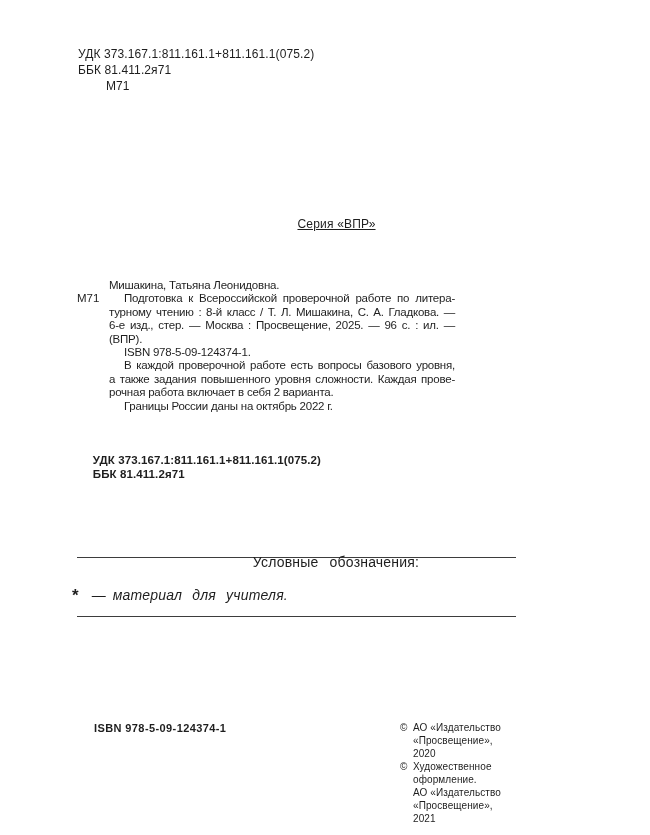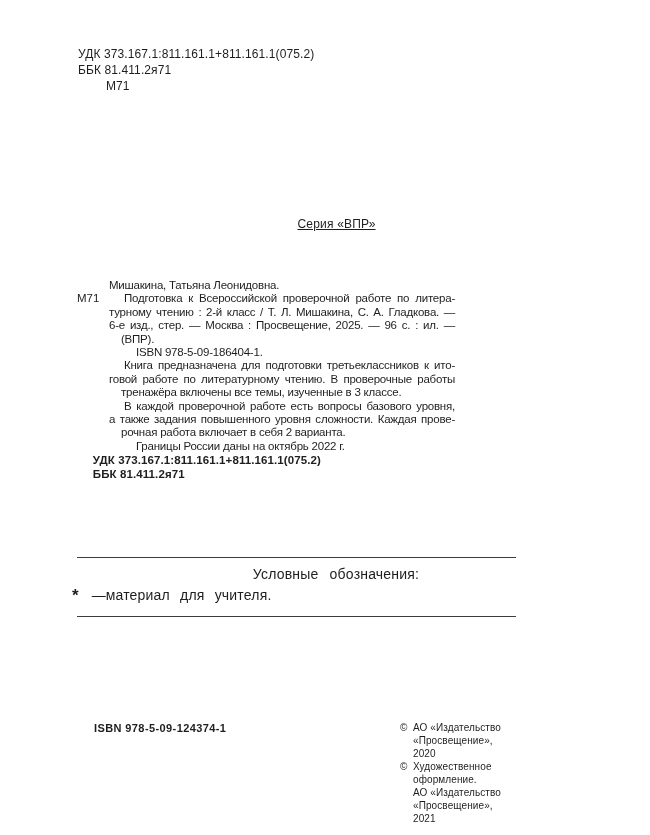--- a/index.html
+++ b/index.html
@@ -42,45 +42,45 @@
   .annotation .auth{font-weight:normal;}
   .annotation .margin-code{
     position:absolute;left:-32px;top:13.4px;letter-spacing:0;
   }
   .para{margin:0;}
   .para .line{
     text-align:justify;text-align-last:justify;
     white-space:normal;
   }
   .para .line:first-child{text-indent:15px;}
-  .para .line:last-child{text-align:left;text-align-last:left;margin-left:12px;}
+  .para .line:last-child{text-align:left;text-align-last:left;}
   
   .udk-bold{
     position:absolute;right:195px;top:454px;
     font-size:11.5px;line-height:13.5px;font-weight:bold;letter-spacing:.1px;
     text-align:left;
   }
   
   .rule{
     position:absolute;left:77px;width:518px;height:0;
     border-top:1.5px solid var(--rule);
   }
   .rule-top{top:557px;}
   .rule-bottom{top:616px;}
   .legend-heading{
-    position:absolute;left:77px;top:566px;width:518px;
+    position:absolute;left:77px;top:554px;width:518px;
     text-align:center;font-size:14px;word-spacing:7px;letter-spacing:.2px;
   }
   .legend-item{
     position:absolute;left:72px;top:586px;
     font-size:14px;line-height:18px;word-spacing:6px;
   }
   .legend-item .star{font-weight:bold;font-size:17px;vertical-align:-1px;}
   .legend-item .dash{margin-left:13px;}
-  .legend-item .ltext{letter-spacing:.2px;}
+  .legend-item .ltext{margin-left:7px;letter-spacing:.2px;font-style:italic;}
   
   .isbn{
     position:absolute;left:77px;top:722px;
     font-size:11px;font-weight:bold;letter-spacing:.4px;margin-left:17px;
   }
   .copyright{
     position:absolute;left:400px;top:721px;
     font-size:10px;line-height:13px;letter-spacing:.1px;
   }
   .c-row{display:flex;}
@@ -396,31 +396,26 @@
       </svg></div>
 
   <div class="series">Серия «ВПР»</div>
 
   <div class="annotation">
     <div class="margin-code">М71</div>
     <div class="auth">Мишакина, Татьяна Леонидовна.</div>
     <div id="paras-host">
         <div class="para">
           <div class="line">Подготовка к Всероссийской проверочной работе по литера-</div>
-          <div class="line">турному чтению : 2-й класс / Т. Л. Мишакина, С. А. Гладкова. —</div>
+          <div class="line">турному чтению : 8-й класс / Т. Л. Мишакина, С. А. Гладкова. —</div>
           <div class="line">6-е изд., стер. — Москва : Просвещение, 2025. — 96 с. : ил. —</div>
           <div class="line">(ВПР).</div>
         </div>
         <div class="para">
-          <div class="line">ISBN 978-5-09-186404-1.</div>
-        </div>
-        <div class="para">
-          <div class="line">Книга предназначена для подготовки третьеклассников к ито-</div>
-          <div class="line">говой работе по литературному чтению. В проверочные работы</div>
-          <div class="line">тренажёра включены все темы, изученные в 3 классе.</div>
+          <div class="line">ISBN 978-5-09-124374-1.</div>
         </div>
         <div class="para">
           <div class="line">В каждой проверочной работе есть вопросы базового уровня,</div>
           <div class="line">а также задания повышенного уровня сложности. Каждая прове-</div>
           <div class="line">рочная работа включает в себя 2 варианта.</div>
         </div>
         <div class="para">
           <div class="line">Границы России даны на октябрь 2022 г.</div>
         </div>
       </div>

